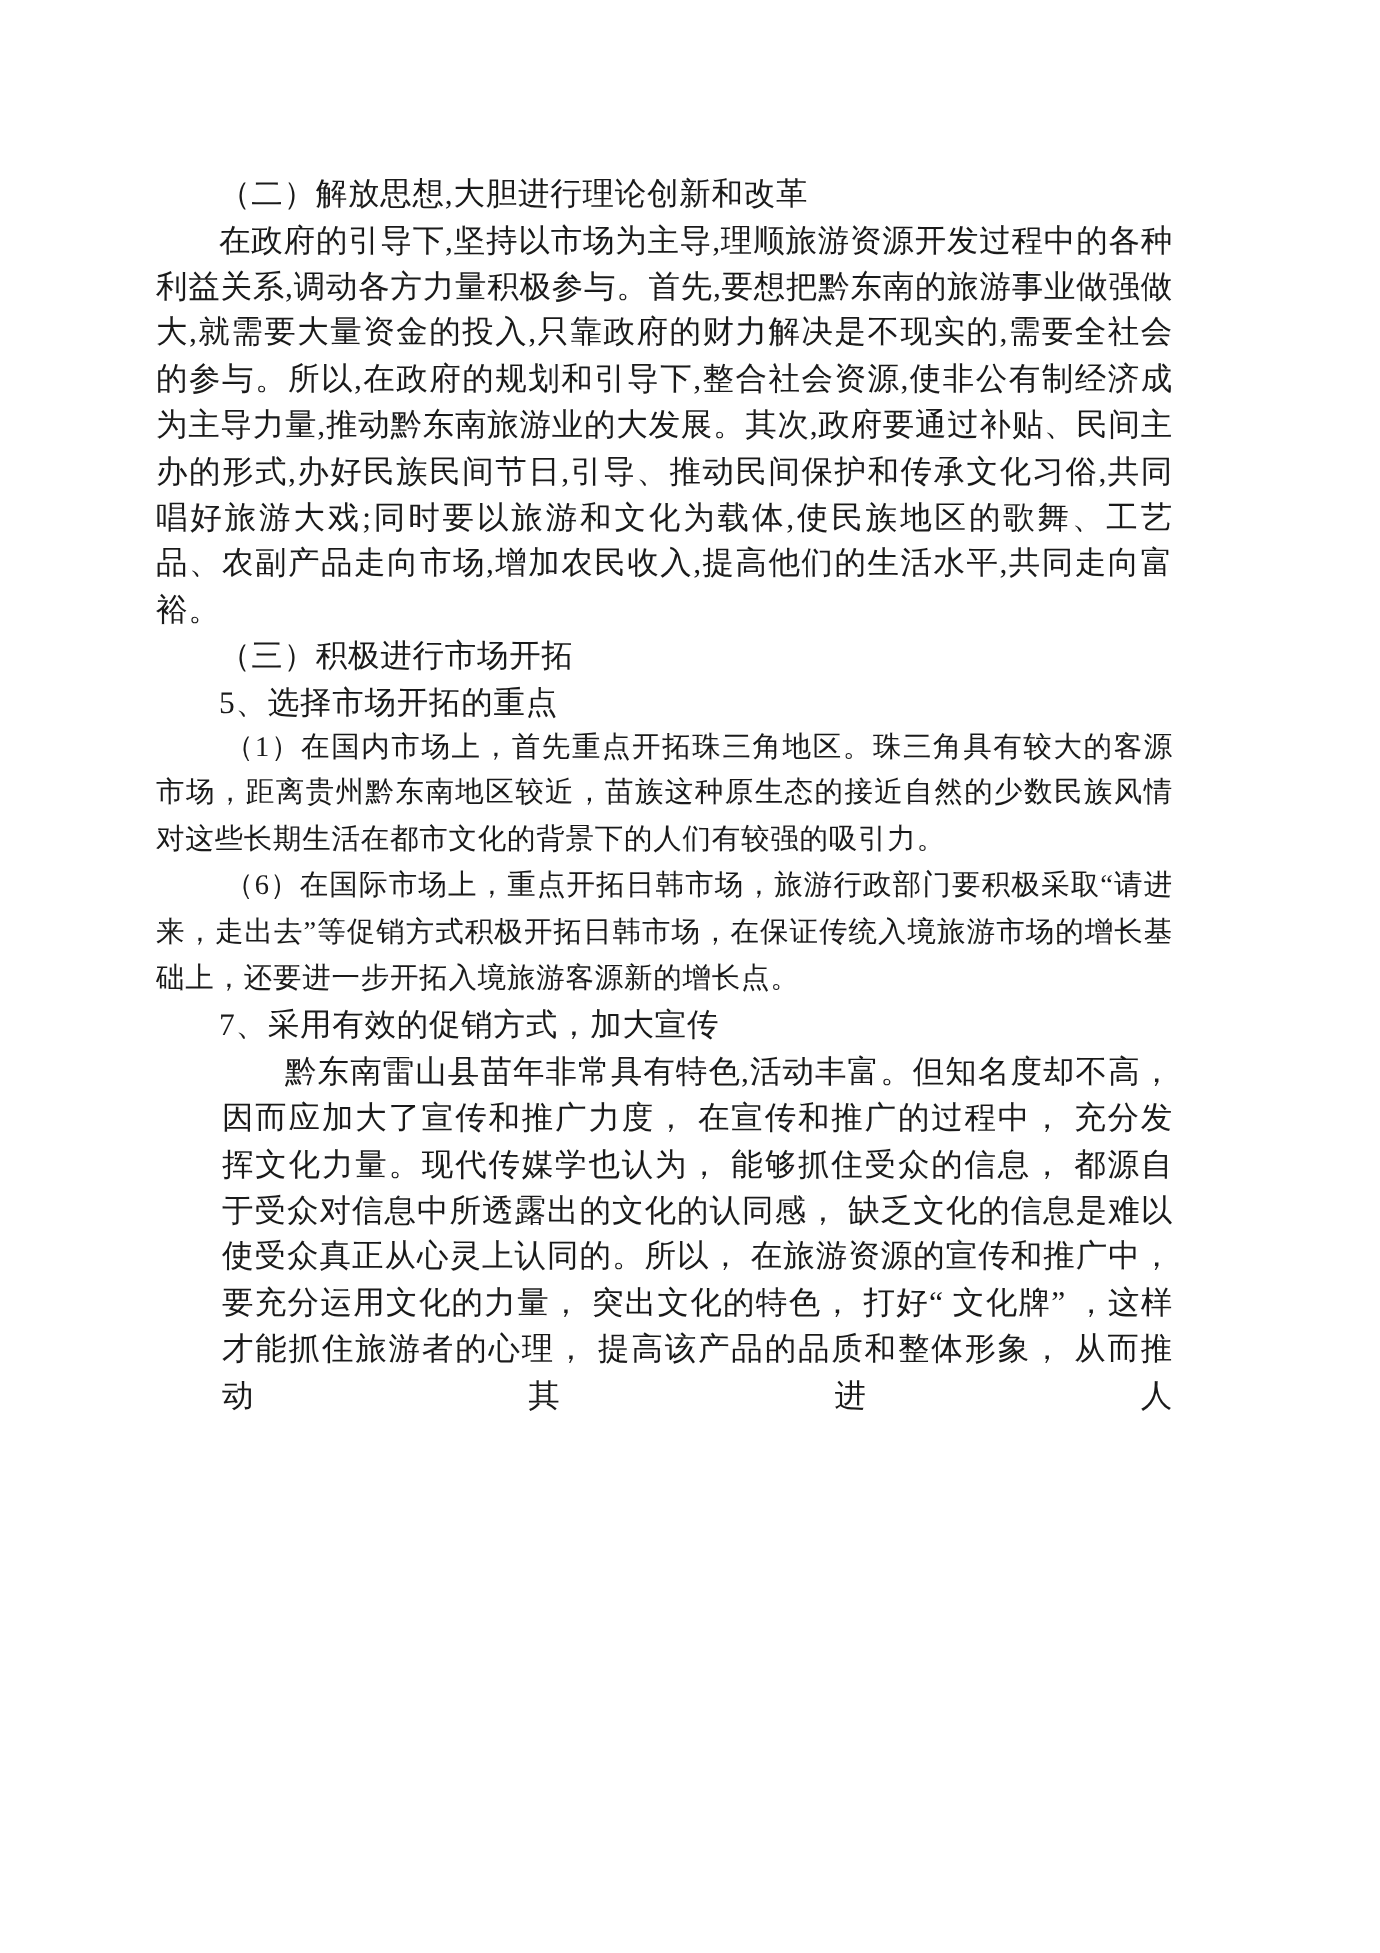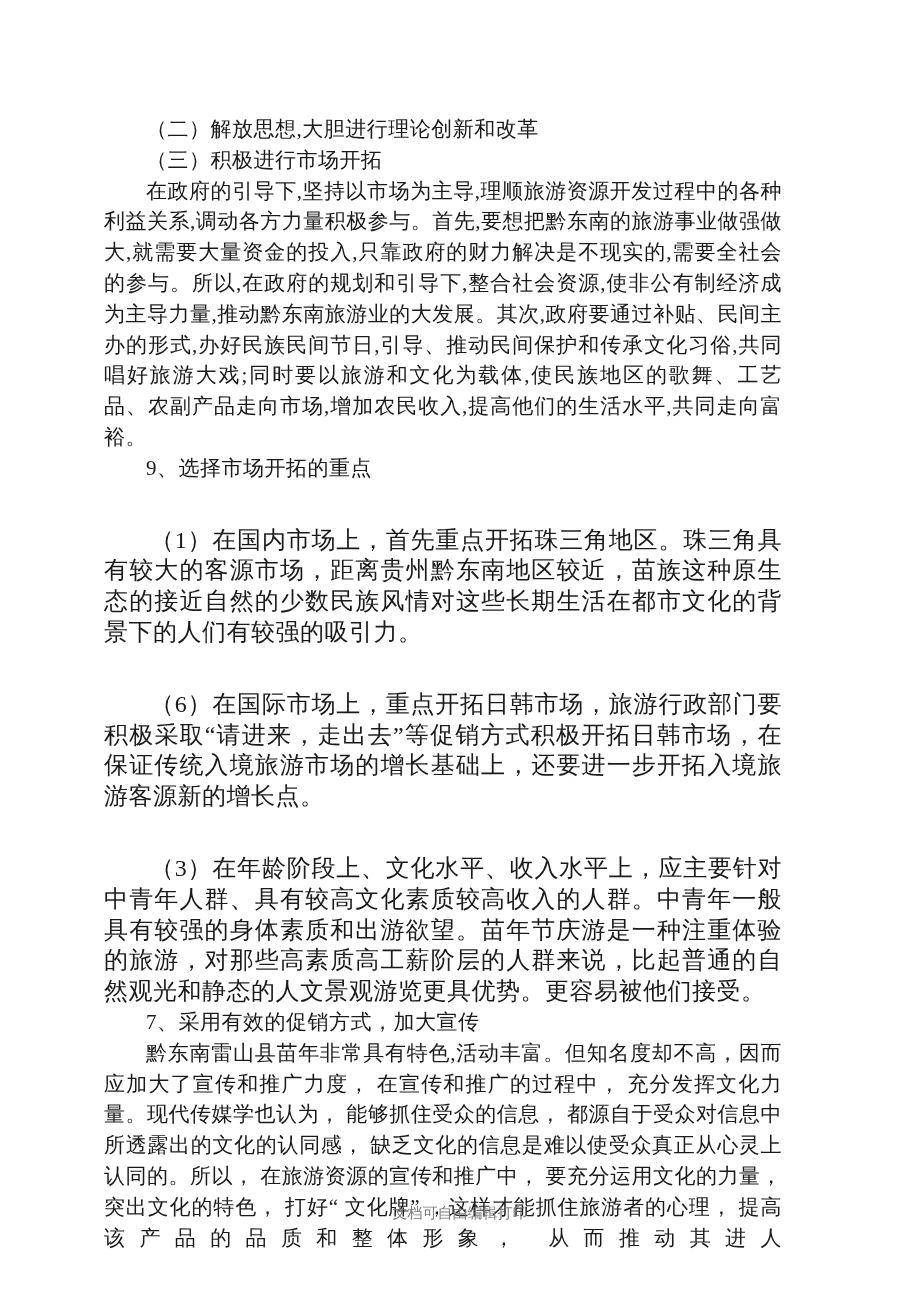--- a/index.html
+++ b/index.html
@@ -27,48 +27,46 @@
     padding: 0;
     text-align: justify;
     letter-spacing: 0.5px;
   }
   p.para.main {
     font-size: 21px;
     line-height: 30.8px;
     text-indent: 42px;
   }
   p.para.small {
-    font-size: 24px;
+    font-size: 19px;
     line-height: 30.8px;
     text-indent: 46px;
-    margin-top: 41px;
   }
   p.para.justify-last {
     text-align-last: justify;
+    margin-left: 44px;
   }
   .doc-footer {
     position: absolute;
     left: 0;
     top: 1203px;
     width: 920px;
     text-align: center;
     font-family: "Liberation Sans", "DejaVu Sans", sans-serif;
     font-size: 15px;
     line-height: 20px;
   }
 </style>
 </head>
 <body>
 
 <div class="page">
   <div class="doc-body" id="doc-body">
       <p class="para main">（二）解放思想,大胆进行理论创新和改革</p>
+      <p class="para main">在政府的引导下,坚持以市场为主导,理顺旅游资源开发过程中的各种利益关系,调动各方力量积极参与。首先,要想把黔东南的旅游事业做强做大,就需要大量资金的投入,只靠政府的财力解决是不现实的,需要全社会的参与。所以,在政府的规划和引导下,整合社会资源,使非公有制经济成为主导力量,推动黔东南旅游业的大发展。其次,政府要通过补贴、民间主办的形式,办好民族民间节日,引导、推动民间保护和传承文化习俗,共同唱好旅游大戏;同时要以旅游和文化为载体,使民族地区的歌舞、工艺品、农副产品走向市场,增加农民收入,提高他们的生活水平,共同走向富裕。</p>
       <p class="para main">（三）积极进行市场开拓</p>
-      <p class="para main">在政府的引导下,坚持以市场为主导,理顺旅游资源开发过程中的各种利益关系,调动各方力量积极参与。首先,要想把黔东南的旅游事业做强做大,就需要大量资金的投入,只靠政府的财力解决是不现实的,需要全社会的参与。所以,在政府的规划和引导下,整合社会资源,使非公有制经济成为主导力量,推动黔东南旅游业的大发展。其次,政府要通过补贴、民间主办的形式,办好民族民间节日,引导、推动民间保护和传承文化习俗,共同唱好旅游大戏;同时要以旅游和文化为载体,使民族地区的歌舞、工艺品、农副产品走向市场,增加农民收入,提高他们的生活水平,共同走向富裕。</p>
-      <p class="para main">9、选择市场开拓的重点</p>
+      <p class="para main">5、选择市场开拓的重点</p>
       <p class="para small">（1）在国内市场上，首先重点开拓珠三角地区。珠三角具有较大的客源市场，距离贵州黔东南地区较近，苗族这种原生态的接近自然的少数民族风情对这些长期生活在都市文化的背景下的人们有较强的吸引力。</p>
       <p class="para small">（6）在国际市场上，重点开拓日韩市场，旅游行政部门要积极采取“请进来，走出去”等促销方式积极开拓日韩市场，在保证传统入境旅游市场的增长基础上，还要进一步开拓入境旅游客源新的增长点。</p>
-      <p class="para small">（3）在年龄阶段上、文化水平、收入水平上，应主要针对中青年人群、具有较高文化素质较高收入的人群。中青年一般具有较强的身体素质和出游欲望。苗年节庆游是一种注重体验的旅游，对那些高素质高工薪阶层的人群来说，比起普通的自然观光和静态的人文景观游览更具优势。更容易被他们接受。</p>
       <p class="para main">7、采用有效的促销方式，加大宣传</p>
       <p class="para main justify-last">黔东南雷山县苗年非常具有特色,活动丰富。但知名度却不高，因而应加大了宣传和推广力度， 在宣传和推广的过程中， 充分发挥文化力量。现代传媒学也认为， 能够抓住受众的信息， 都源自于受众对信息中所透露出的文化的认同感， 缺乏文化的信息是难以使受众真正从心灵上认同的。所以， 在旅游资源的宣传和推广中， 要充分运用文化的力量， 突出文化的特色， 打好“ 文化牌” ，这样才能抓住旅游者的心理， 提高该产品的品质和整体形象， 从而推动其进人</p>
     </div>
-  <div class="doc-footer" style="color: rgb(124, 124, 124);">文档可自由编辑打印</div>
 </div>
 
 </body></html>

